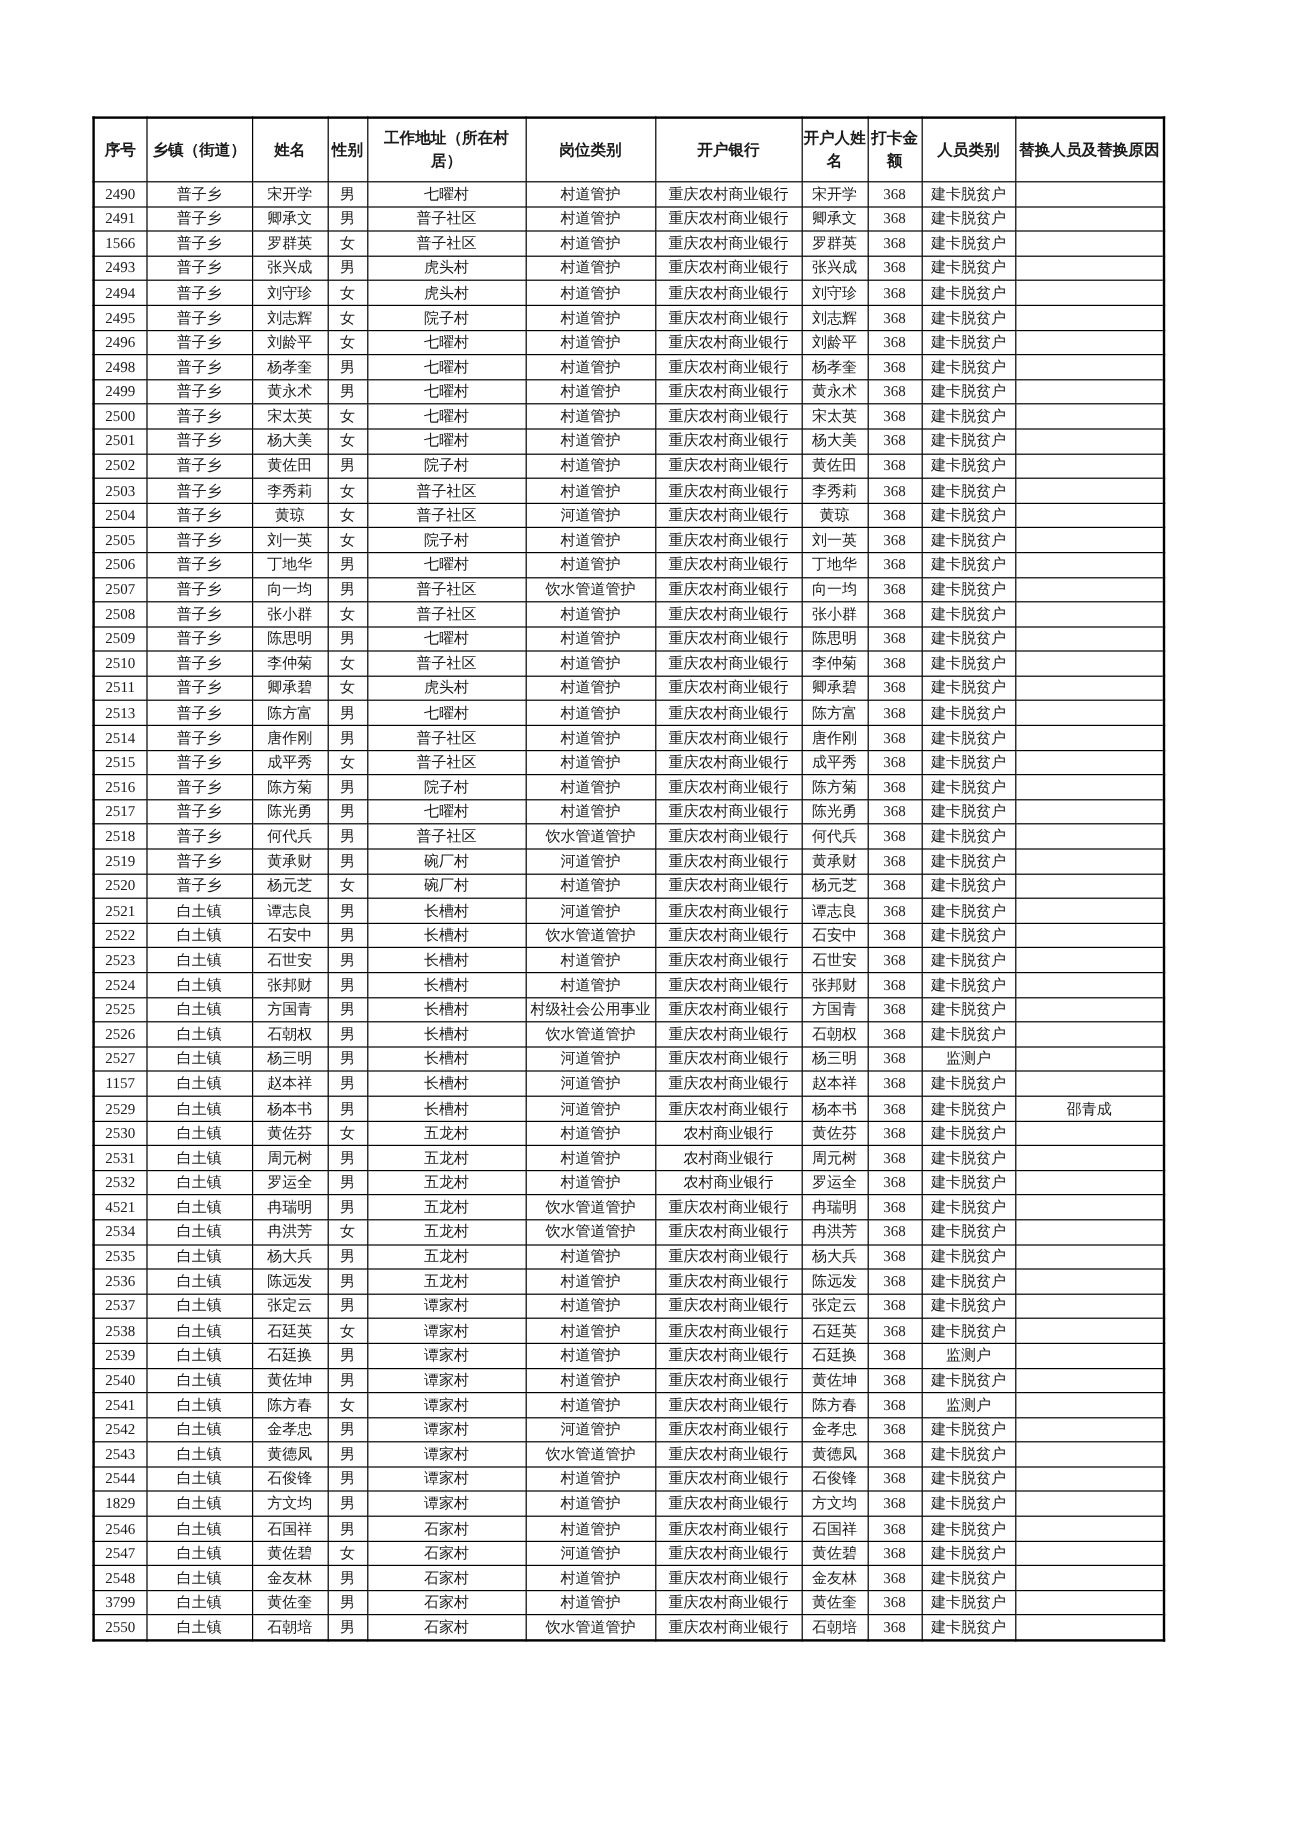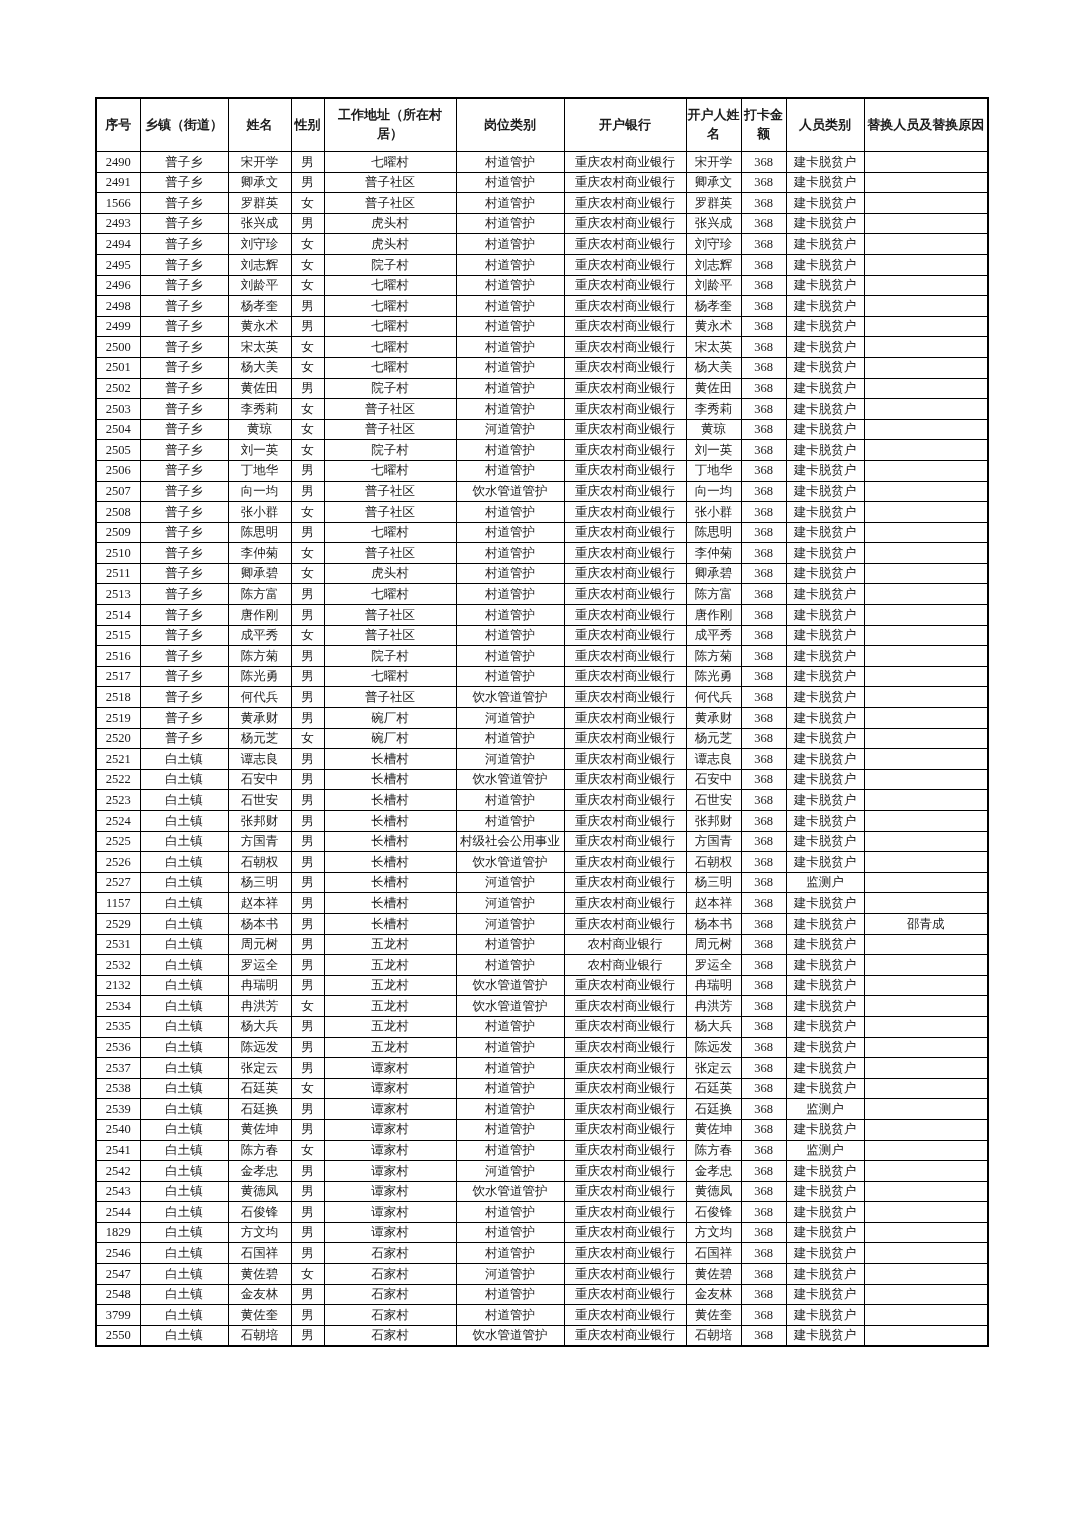--- a/index.html
+++ b/index.html
@@ -13,21 +13,21 @@
   }
   .page {
     position: relative;
     width: 1074px;
     height: 1520px;
     background: #ffffff;
     overflow: hidden;
   }
   .sheet {
     position: absolute;
-    left: 95px;
+    left: 77px;
     top: 97px;
   }
   table.roster {
     border-collapse: collapse;
     table-layout: fixed;
     width: 892px;
     border: 2px solid #000000;
   }
   table.roster th, table.roster td {
     border: 1px solid #000000;
@@ -587,20 +587,33 @@
             <td>男</td>
             <td>长槽村</td>
             <td>河道管护</td>
             <td>重庆农村商业银行</td>
             <td>杨本书</td>
             <td>368</td>
             <td>建卡脱贫户</td>
             <td>邵青成</td>
           </tr>
           <tr>
+            <td>2530</td>
+            <td>白土镇</td>
+            <td>黄佐芬</td>
+            <td>女</td>
+            <td>五龙村</td>
+            <td>村道管护</td>
+            <td>农村商业银行</td>
+            <td>黄佐芬</td>
+            <td>368</td>
+            <td>建卡脱贫户</td>
+            <td></td>
+          </tr>
+          <tr>
             <td>2531</td>
             <td>白土镇</td>
             <td>周元树</td>
             <td>男</td>
             <td>五龙村</td>
             <td>村道管护</td>
             <td>农村商业银行</td>
             <td>周元树</td>
             <td>368</td>
             <td>建卡脱贫户</td>
@@ -613,21 +626,21 @@
             <td>男</td>
             <td>五龙村</td>
             <td>村道管护</td>
             <td>农村商业银行</td>
             <td>罗运全</td>
             <td>368</td>
             <td>建卡脱贫户</td>
             <td></td>
           </tr>
           <tr>
-            <td>2132</td>
+            <td>4521</td>
             <td>白土镇</td>
             <td>冉瑞明</td>
             <td>男</td>
             <td>五龙村</td>
             <td>饮水管道管护</td>
             <td>重庆农村商业银行</td>
             <td>冉瑞明</td>
             <td>368</td>
             <td>建卡脱贫户</td>
             <td></td>

